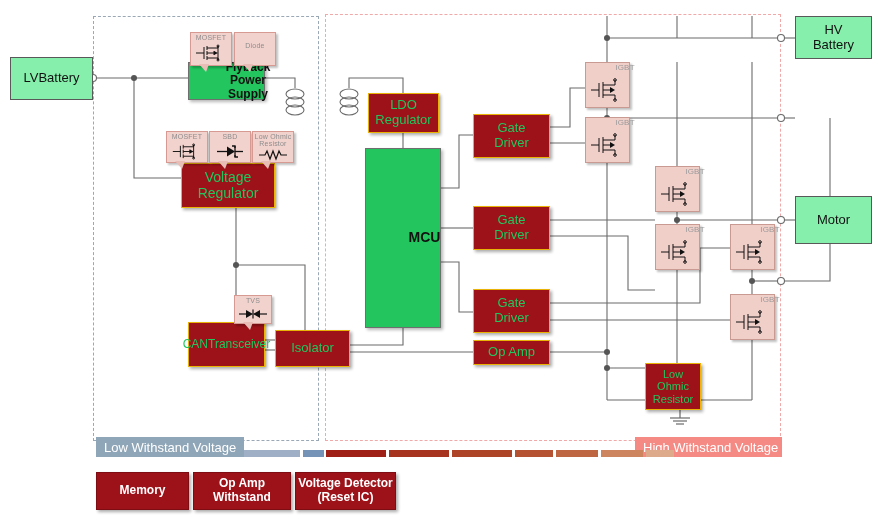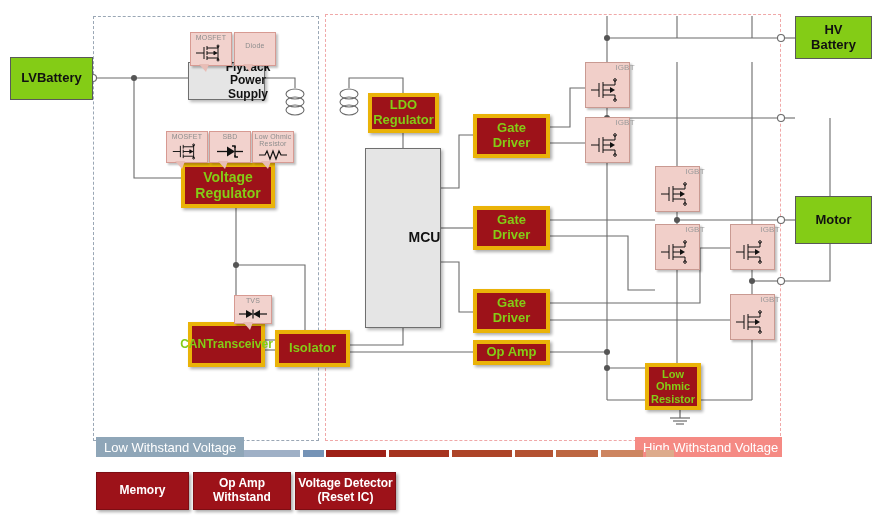--- a/index.html
+++ b/index.html
@@ -18,32 +18,32 @@
   
   #wires{position:absolute;left:0;top:0;width:882px;height:523px;pointer-events:none;}
 
   
   .blk{
     position:absolute;box-sizing:border-box;
     display:flex;align-items:center;justify-content:center;text-align:center;
     line-height:1.12;
   }
   .blk-red{
-    background:#9d1219;color:#84cc16;font-weight:bold;
-    border:4px solid #eab308;
+    background:#9d1219;color:#22c55e;font-weight:normal;
+    border:1px solid #eab308;
     box-shadow:2px 2px 3px rgba(0,0,0,.33);
   }
   .blk-white{
-    background:#e5e5e5;color:#111111;font-weight:bold;
+    background:#22c55e;color:#111111;font-weight:bold;
     border:1px solid #6f6f6f;
     box-shadow:2px 2px 3px rgba(0,0,0,.28);
     padding-left:43px;
   }
   .blk-plainwhite{
-    background:#84cc16;color:#111111;font-weight:bold;
+    background:#86efac;color:#111111;font-weight:normal;
     border:1px solid #595959;
   }
 
   
   .chip{
     position:absolute;box-sizing:border-box;
     background:#f2d2cd;border:1px solid #d79a92;
     box-shadow:1.5px 1.5px 2px rgba(0,0,0,.25);
     display:flex;flex-direction:column;align-items:center;justify-content:flex-start;
     padding-top:1px;

